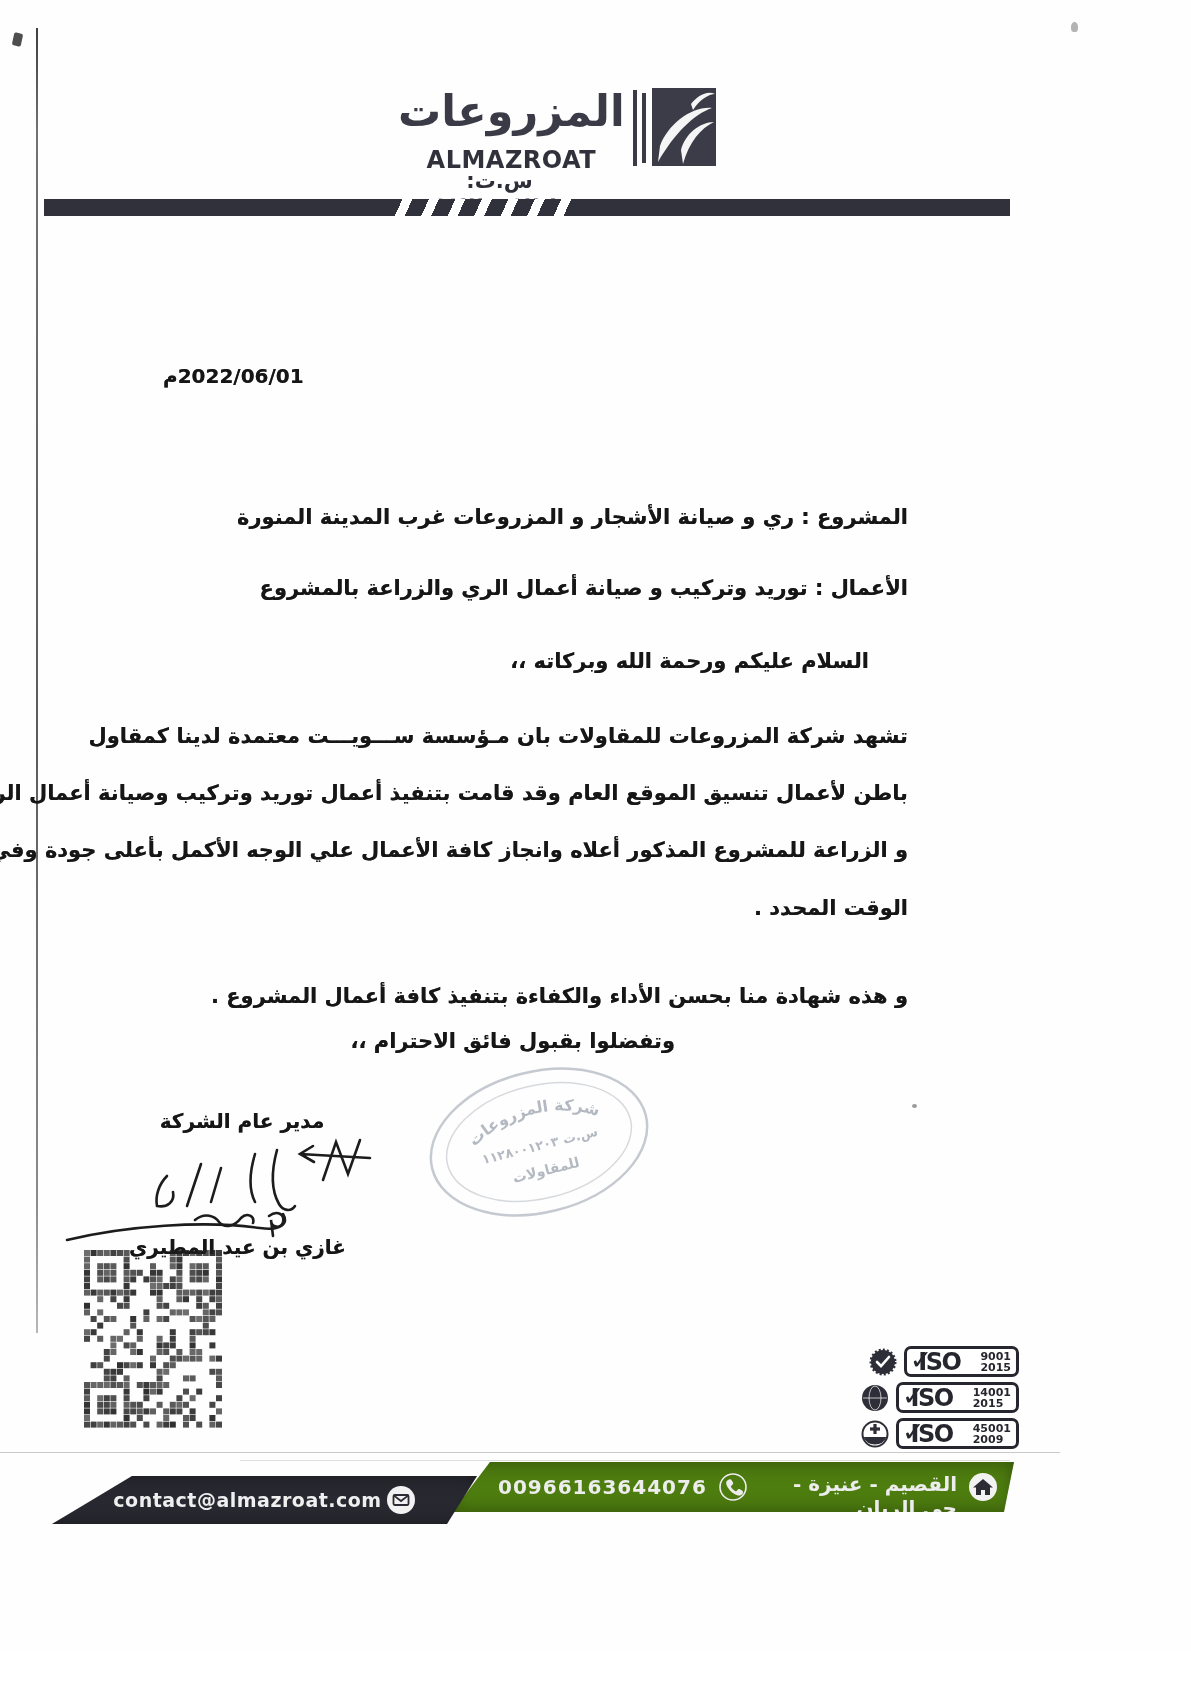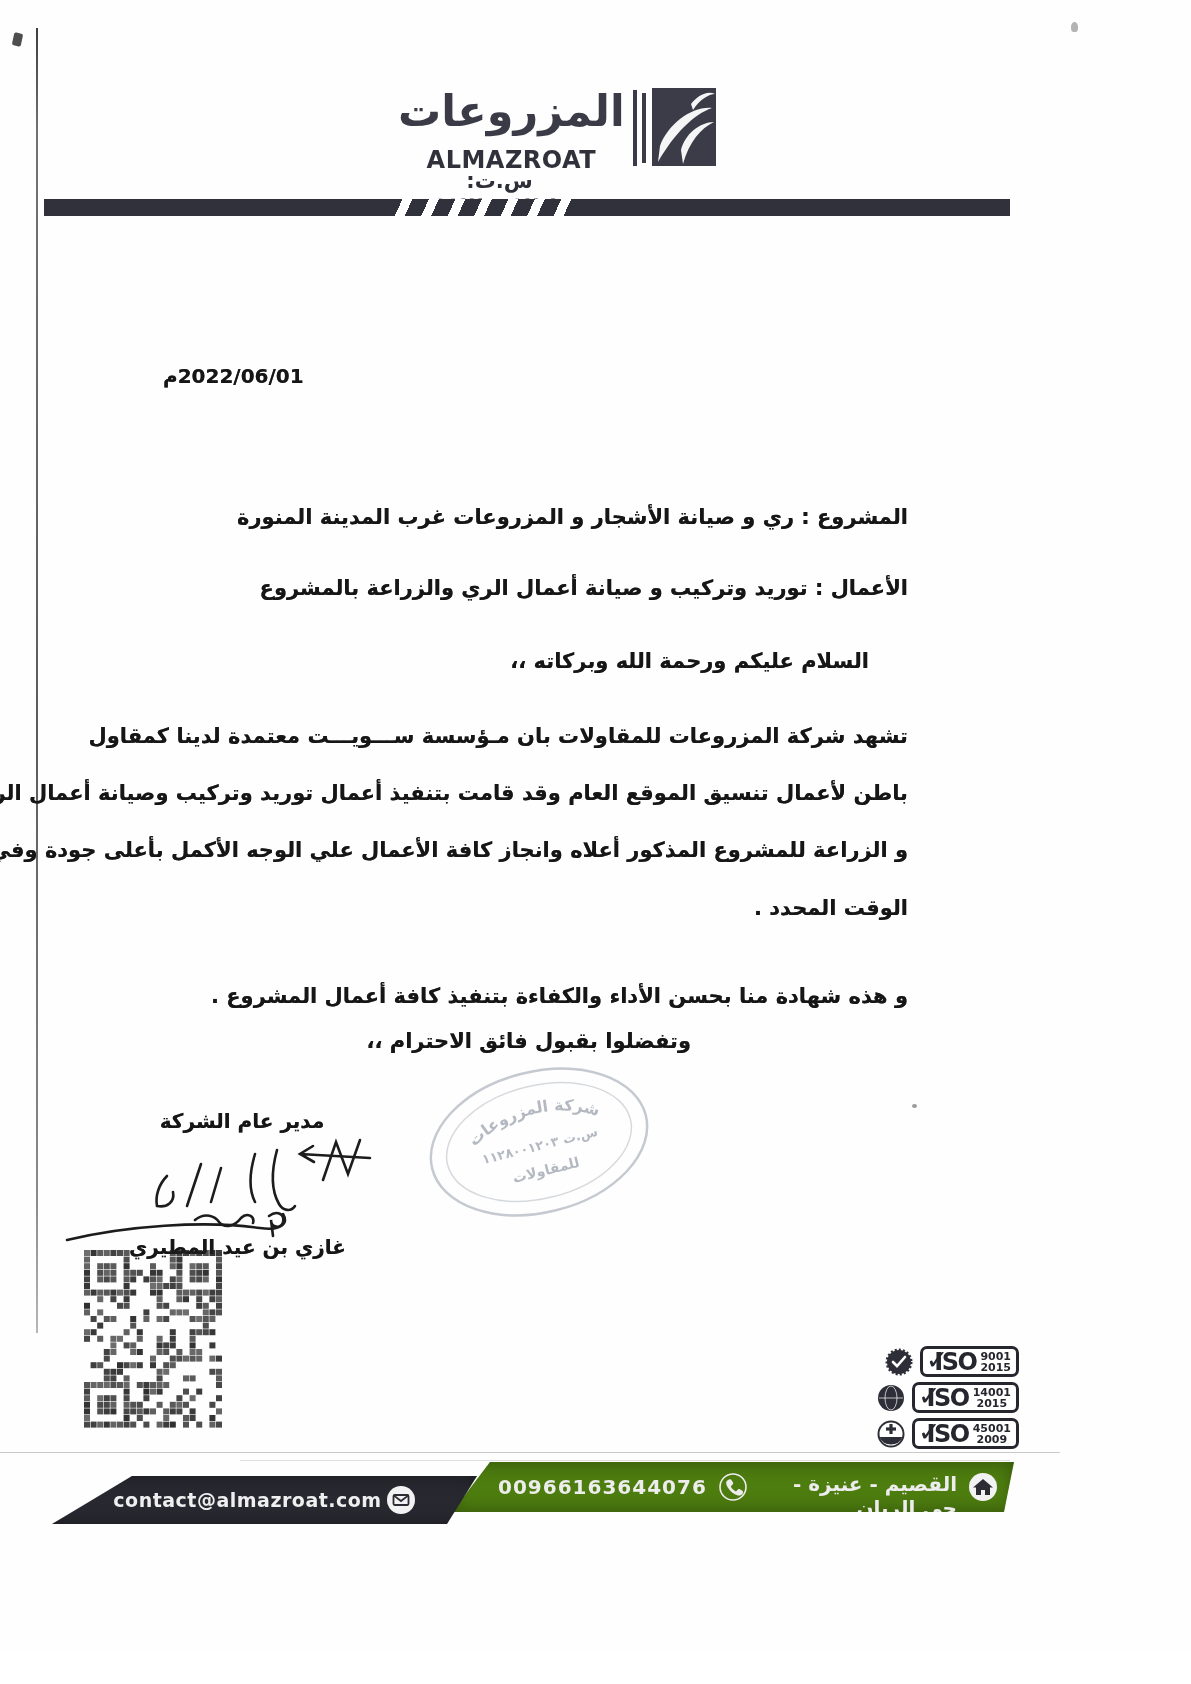--- a/index.html
+++ b/index.html
@@ -43,21 +43,21 @@
   .date-line { left:163px; top:364px; font-size:20px; }
   .title-line { left:380px; top:416px; width:330px; text-align:center; font-size:23px; }
   .project-line { right:283px; top:505px; }
   .works-line { right:283px; top:576px; }
   .greeting-line { right:322px; top:649px; }
   .body-l1 { right:283px; top:724px; }
   .body-l2 { right:283px; top:781px; }
   .body-l3 { right:283px; top:838px; }
   .body-l4 { right:283px; top:896px; }
   .commend-line { right:283px; top:957px;margin-top:27px; }
-  .closing-line { right:500px; top:1029px; }
+  .closing-line { right:516px; top:1029px; }
   .mgr-title { left:158px; top:1109px; width:168px; text-align:center; font-size:20px; }
   .mgr-name { left:146px; top:1235px; width:200px; text-align:center; font-size:20px; }
 
   
   .signature { position:absolute; left:55px; top:1128px; width:340px; height:130px; }
   .signature path { fill:none; stroke:#1c1c1c; stroke-width:2.6; stroke-linecap:round; }
 
   
   .stamp { position:absolute; left:420px; top:1062px; width:238px; height:160px;
     transform:rotate(-14deg); opacity:.8; }
@@ -72,21 +72,21 @@
   .iso-stack { position:absolute; right:172px; top:1346px; display:flex; flex-direction:column;
     gap:5px; align-items:flex-end; }
   .iso-row { display:flex; align-items:center; gap:7px; }
   .iso-ico { width:28px; height:28px; }
   .iso-badge { border:3px solid #26262f; border-radius:7px; height:31px; display:flex;
     align-items:center; padding:0 5px 0 3px; background:rgba(255,255,255,.92); position:relative; }
   .iso-check { font-size:27px; font-weight:bold; color:#26262f; margin-right:-14px;
     position:relative; z-index:1; transform:translateY(-2px); }
   .iso-word { font-size:24px; font-weight:900; letter-spacing:-1.5px; color:#26262f; }
   .iso-nums { display:flex; flex-direction:column; font-size:11px; font-weight:800;
-    line-height:11px; color:#26262f; text-align:left; margin-left:4px;align-items:center; }
+    line-height:11px; color:#26262f; text-align:left; margin-left:20px; }
 
   
   .footer { position:absolute; left:52px; top:1460px; width:962px; height:74px; }
   .ribbon-right { position:absolute; left:400px; top:2px; right:0; height:50px; background:#4d7c0f;
     clip-path:polygon(38px 0, 100% 0, calc(100% - 10px) 100%, 0 100%);
     display:flex; align-items:center; justify-content:flex-end; gap:11px;
     padding:0 16px 0 46px; box-shadow:inset 0 0 18px rgba(0,0,0,.35); }
   .ribbon-left { position:absolute; left:0; top:16px; width:425px; height:48px; background:#282830;
     clip-path:polygon(80px 0, 100% 0, calc(100% - 30px) 100%, 0 100%);
     display:flex; align-items:center; justify-content:center; gap:4px;

